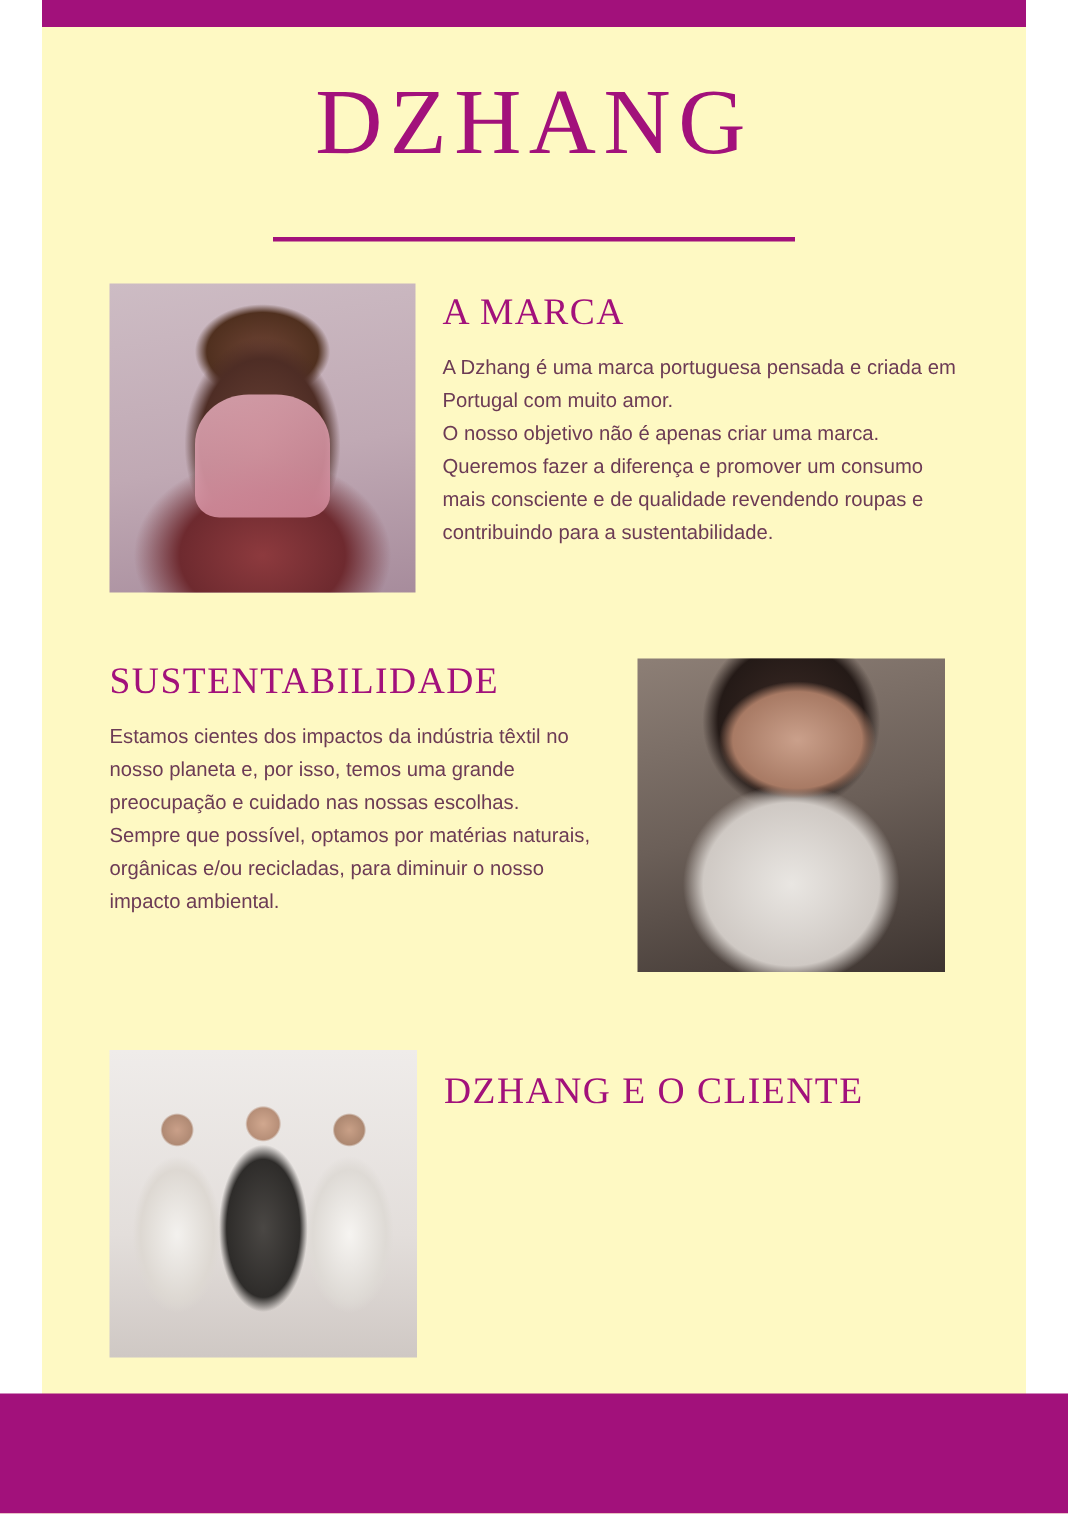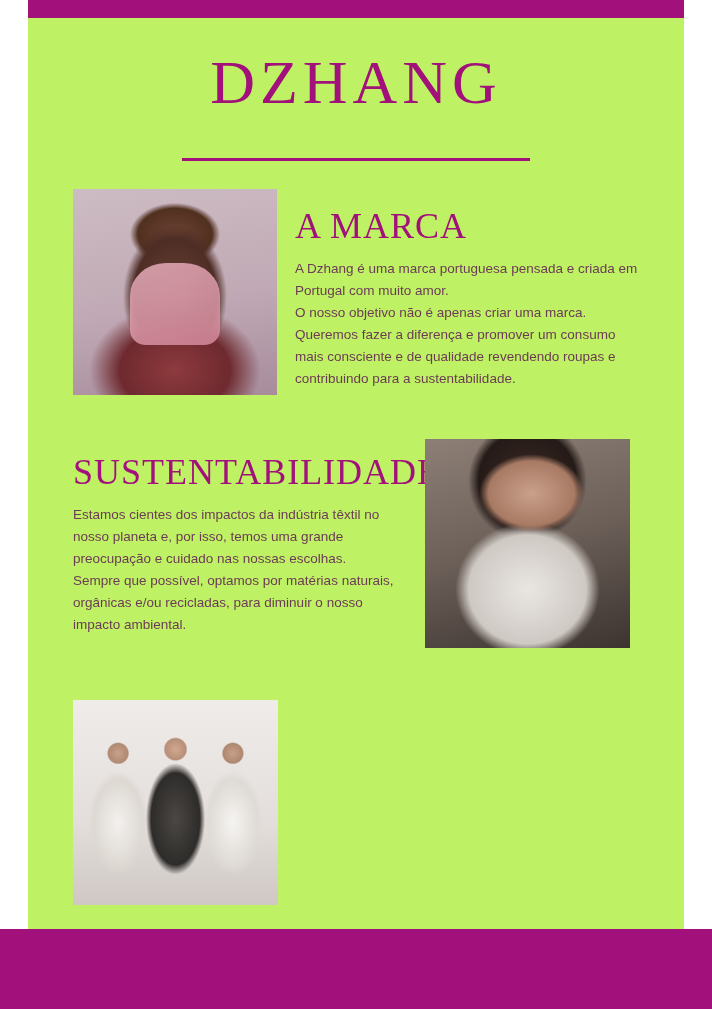--- a/index.html
+++ b/index.html
@@ -10,21 +10,21 @@
     width: 712px;
     height: 1009px;
     background: #ffffff;
     font-family: "Liberation Sans", sans-serif;
     overflow: hidden;
   }
   .page {
     position: relative;
     width: 712px;
     height: 1009px;
-    background: #bef264;
+    background: #fef9c3;
     box-sizing: border-box;
   }
   
   .band-top {
     position: absolute;
     left: 0; top: 0;
     width: 712px;
     height: 18px;
     background: #a2117b;
   }
@@ -87,24 +87,24 @@
   .photo {
     position: relative;
     overflow: hidden;
     flex: 0 0 auto;
     background: #b9a9ad;
   }
 
   .heading {
     font-family: "Liberation Serif", serif;
     color: #a2117b;
-    font-size: 36px;
+    font-size: 25px;
     letter-spacing: 1px;
     font-weight: 400;
-    margin: 12px 0 12px 0;
+    margin: 0 0 12px 0;
     line-height: 1.1;
   }
   .body-text {
     color: #6c3b55;
     font-size: 13.5px;
     line-height: 1.62;
     margin: 0;
     white-space: pre-line;
   }
 
@@ -204,18 +204,19 @@
 Sempre que possível, optamos por matérias naturais, orgânicas e/ou recicladas, para diminuir o nosso impacto ambiental.</p>
         </div>
         <div class="photo ph-woman"></div>
       </div>
     </div>
 
     <div class="section sec3">
       <div class="row">
         <div class="photo ph-kids"></div>
         <div class="textcol">
+          <h2 class="heading">DZHANG E O CLIENTE</h2>
         </div>
       </div>
     </div>
 
   </div>
 </div>
 
 </body></html>

